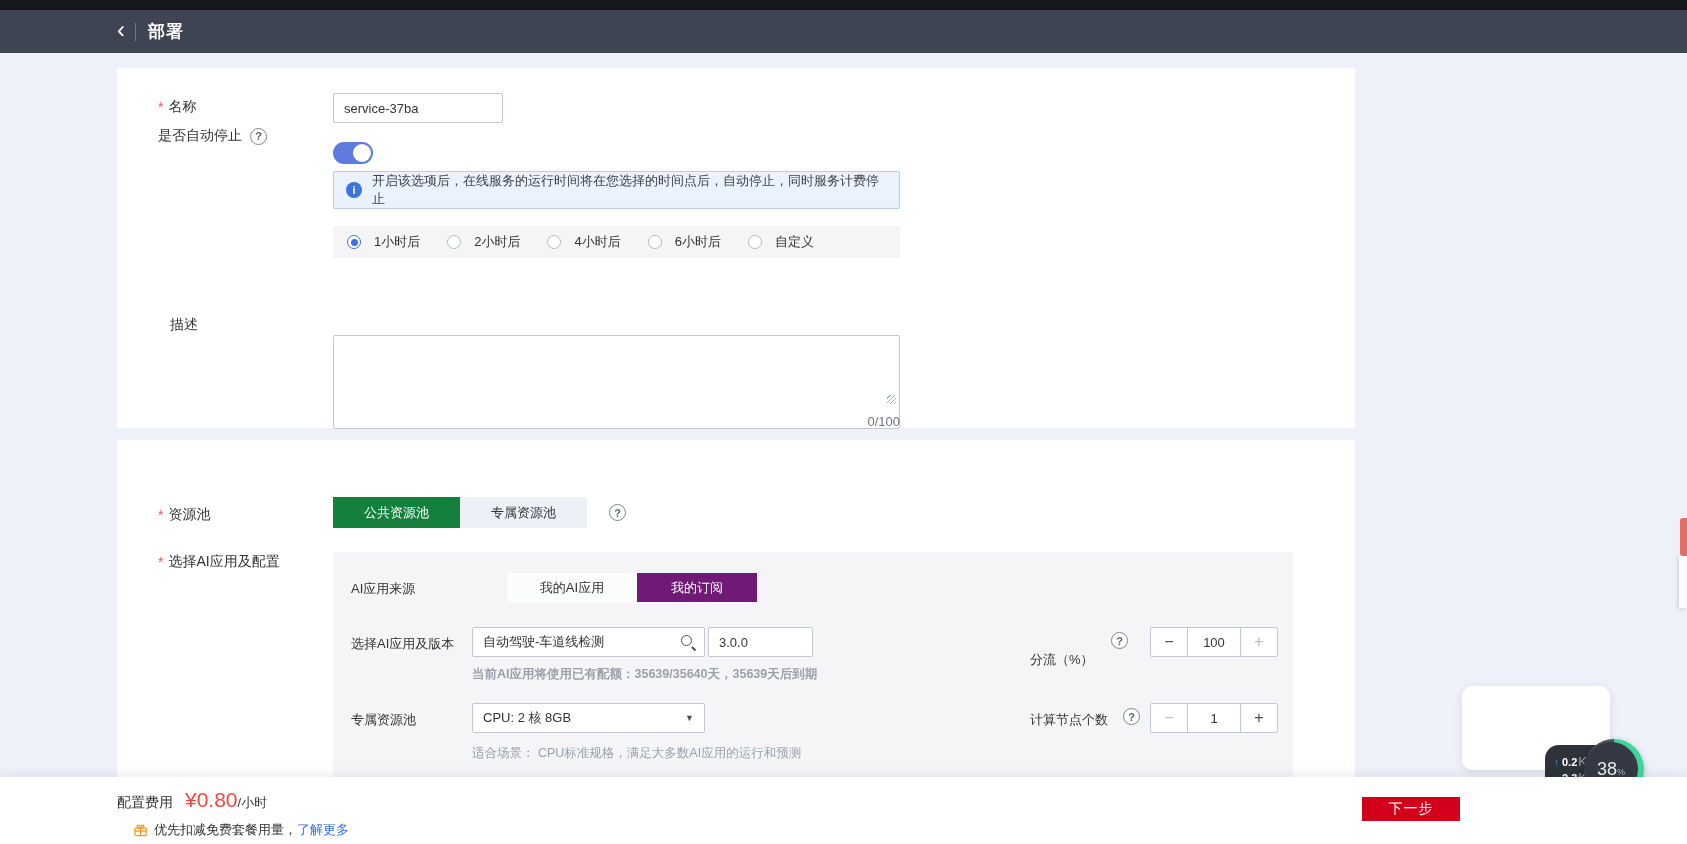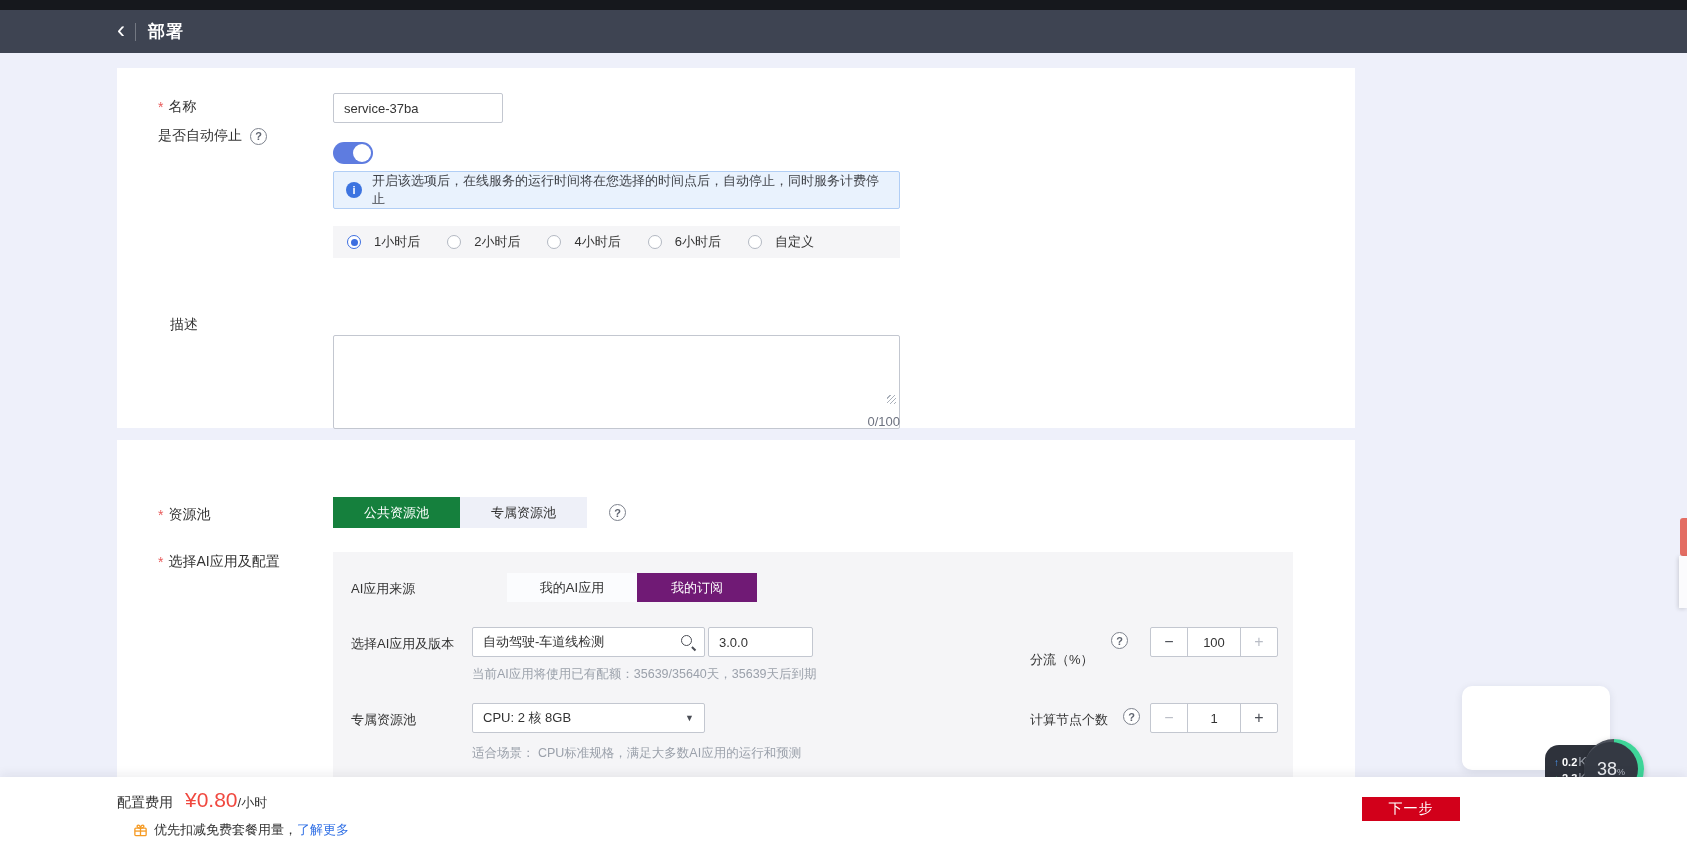--- a/index.html
+++ b/index.html
@@ -216,21 +216,21 @@
     <input class="abs text-input" style="left: 375px; top: 75px; width: 105px;" value="3.0.0">
 
     <div class="abs panel-label" style="left:697px; top:83px;margin-top:16px;">分流（%）</div>
     <span class="abs help-icon" style="left:770px; top:80px;">?</span>
     <div class="abs stepper" style="left:817px; top:75px;">
       <span class="sbtn dark">−</span>
       <span class="sval">100</span>
       <span class="sbtn dim">+</span>
     </div>
 
-    <div class="abs hint" style="left:139px; top:114px;">当前AI应用将使用已有配额：35639/35640天，35639天后到期</div>
+    <div class="abs hint" style="left:139px; top:114px;font-weight:bold;">当前AI应用将使用已有配额：35639/35640天，35639天后到期</div>
 
     <div class="abs panel-label" style="left:18px; top:159px;">专属资源池</div>
     <div class="abs select" style="left:139px; top:151px; width:233px;">
       <span>CPU: 2 核 8GB</span>
       <span class="arrow">▼</span>
     </div>
 
     <div class="abs panel-label" style="left:697px; top:159px;">计算节点个数</div>
     <span class="abs help-icon" style="left:782px; top:156px;">?</span>
     <div class="abs stepper" style="left:817px; top:151px;">

